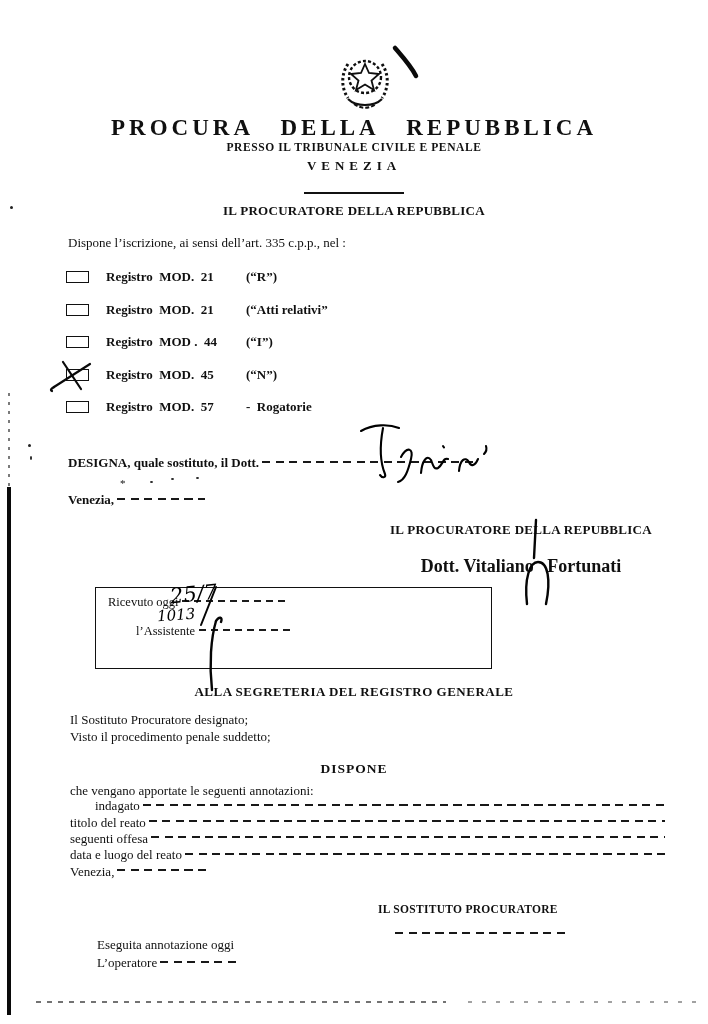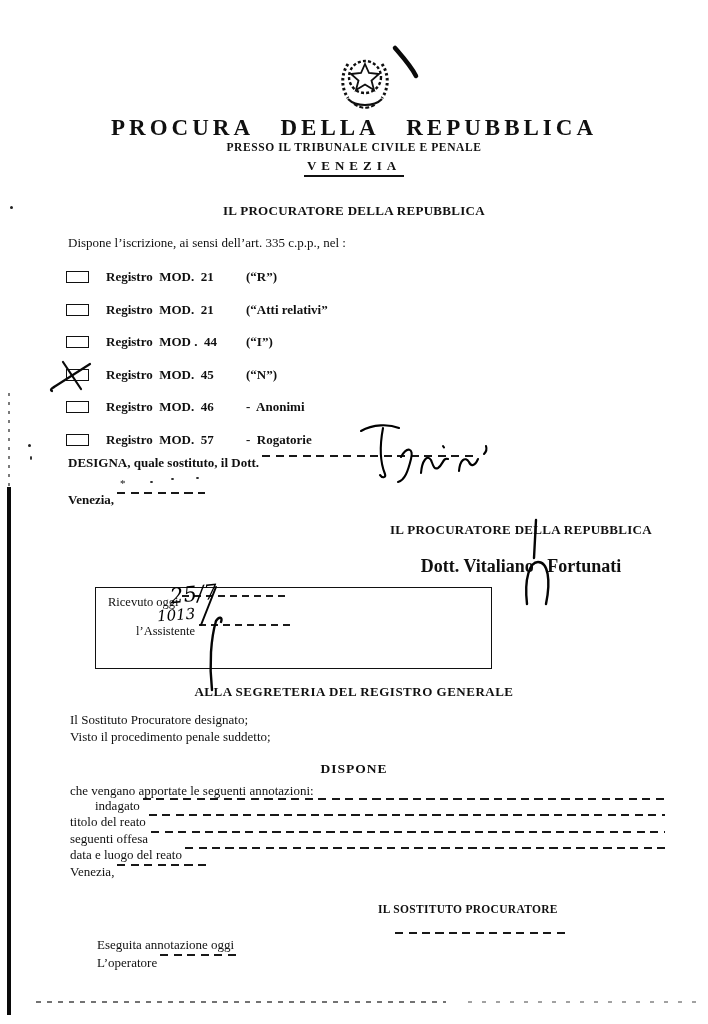--- a/index.html
+++ b/index.html
@@ -8,24 +8,24 @@
     margin:0 auto;overflow:hidden;
     font-family:"Liberation Serif","DejaVu Serif",serif;color:#101010;
   }
   .abs{position:absolute;}
   .c{left:0;width:708px;text-align:center;}
   .b{font-weight:bold;}
   .pre{white-space:pre;}
   .title{font-size:23px;font-weight:bold;letter-spacing:4px;word-spacing:18px;}
   .subtitle{font-size:11.5px;font-weight:bold;letter-spacing:.6px;}
   .city{font-size:13px;font-weight:bold;letter-spacing:5px;display:inline-block;
-        border-bottom:2px solid #111;padding:0 3px 1px 3px;}
+        border-bottom:2px solid #111;padding:0 3px 18px 3px;}
   .h1{font-size:13px;font-weight:bold;letter-spacing:.3px;}
   .body{font-size:13px;}
-  .row{display:flex;align-items:flex-start;}
+  .row{display:flex;align-items:center;}
   .regrow{display:flex;align-items:center;height:32.5px;}
   .chk{width:21px;height:10px;border:1.6px solid #111;display:inline-block;
        margin-right:17px;flex:none;}
   .reg-label{display:inline-block;width:140px;font-weight:bold;font-size:13px;white-space:pre;}
   .reg-note{font-weight:bold;font-size:13px;white-space:pre;}
   .fill{height:2px;display:inline-block;margin:0 3px 3px 3px;flex:none;
         background:repeating-linear-gradient(90deg,#181818 0 8px,transparent 8px 13.5px);}
   .fill-sm{height:1.8px;display:inline-block;margin:0 2px 3px 4px;flex:none;
         background:repeating-linear-gradient(90deg,#1c1c1c 0 7px,transparent 7px 12px);}
   .grow{flex:1 1 auto;}
@@ -84,25 +84,20 @@
       <span class="reg-label">Registro  MOD .  44</span>
       <span class="reg-note">(“I”)</span>
     </div>
     <div class="regrow">
       <span class="chk"></span>
       <span class="reg-label">Registro  MOD.  45</span>
       <span class="reg-note">(“N”)</span>
     </div>
     <div class="regrow">
       <span class="chk"></span>
-      <span class="reg-label">Registro  MOD.  46</span>
-      <span class="reg-note">-  Anonimi</span>
-    </div>
-    <div class="regrow">
-      <span class="chk"></span>
       <span class="reg-label">Registro  MOD.  57</span>
       <span class="reg-note">-  Rogatorie</span>
     </div>
   </div>
 
   <div class="abs" style="left:48px;top:356px;">
     <svg width="50" height="38" viewBox="0 0 50 38">
       <g stroke="#0a0a0a" stroke-width="2.2" fill="none" stroke-linecap="round">
         <path d="M6 31 L42 8"></path>
         <path d="M15 6 L33 33"></path>

